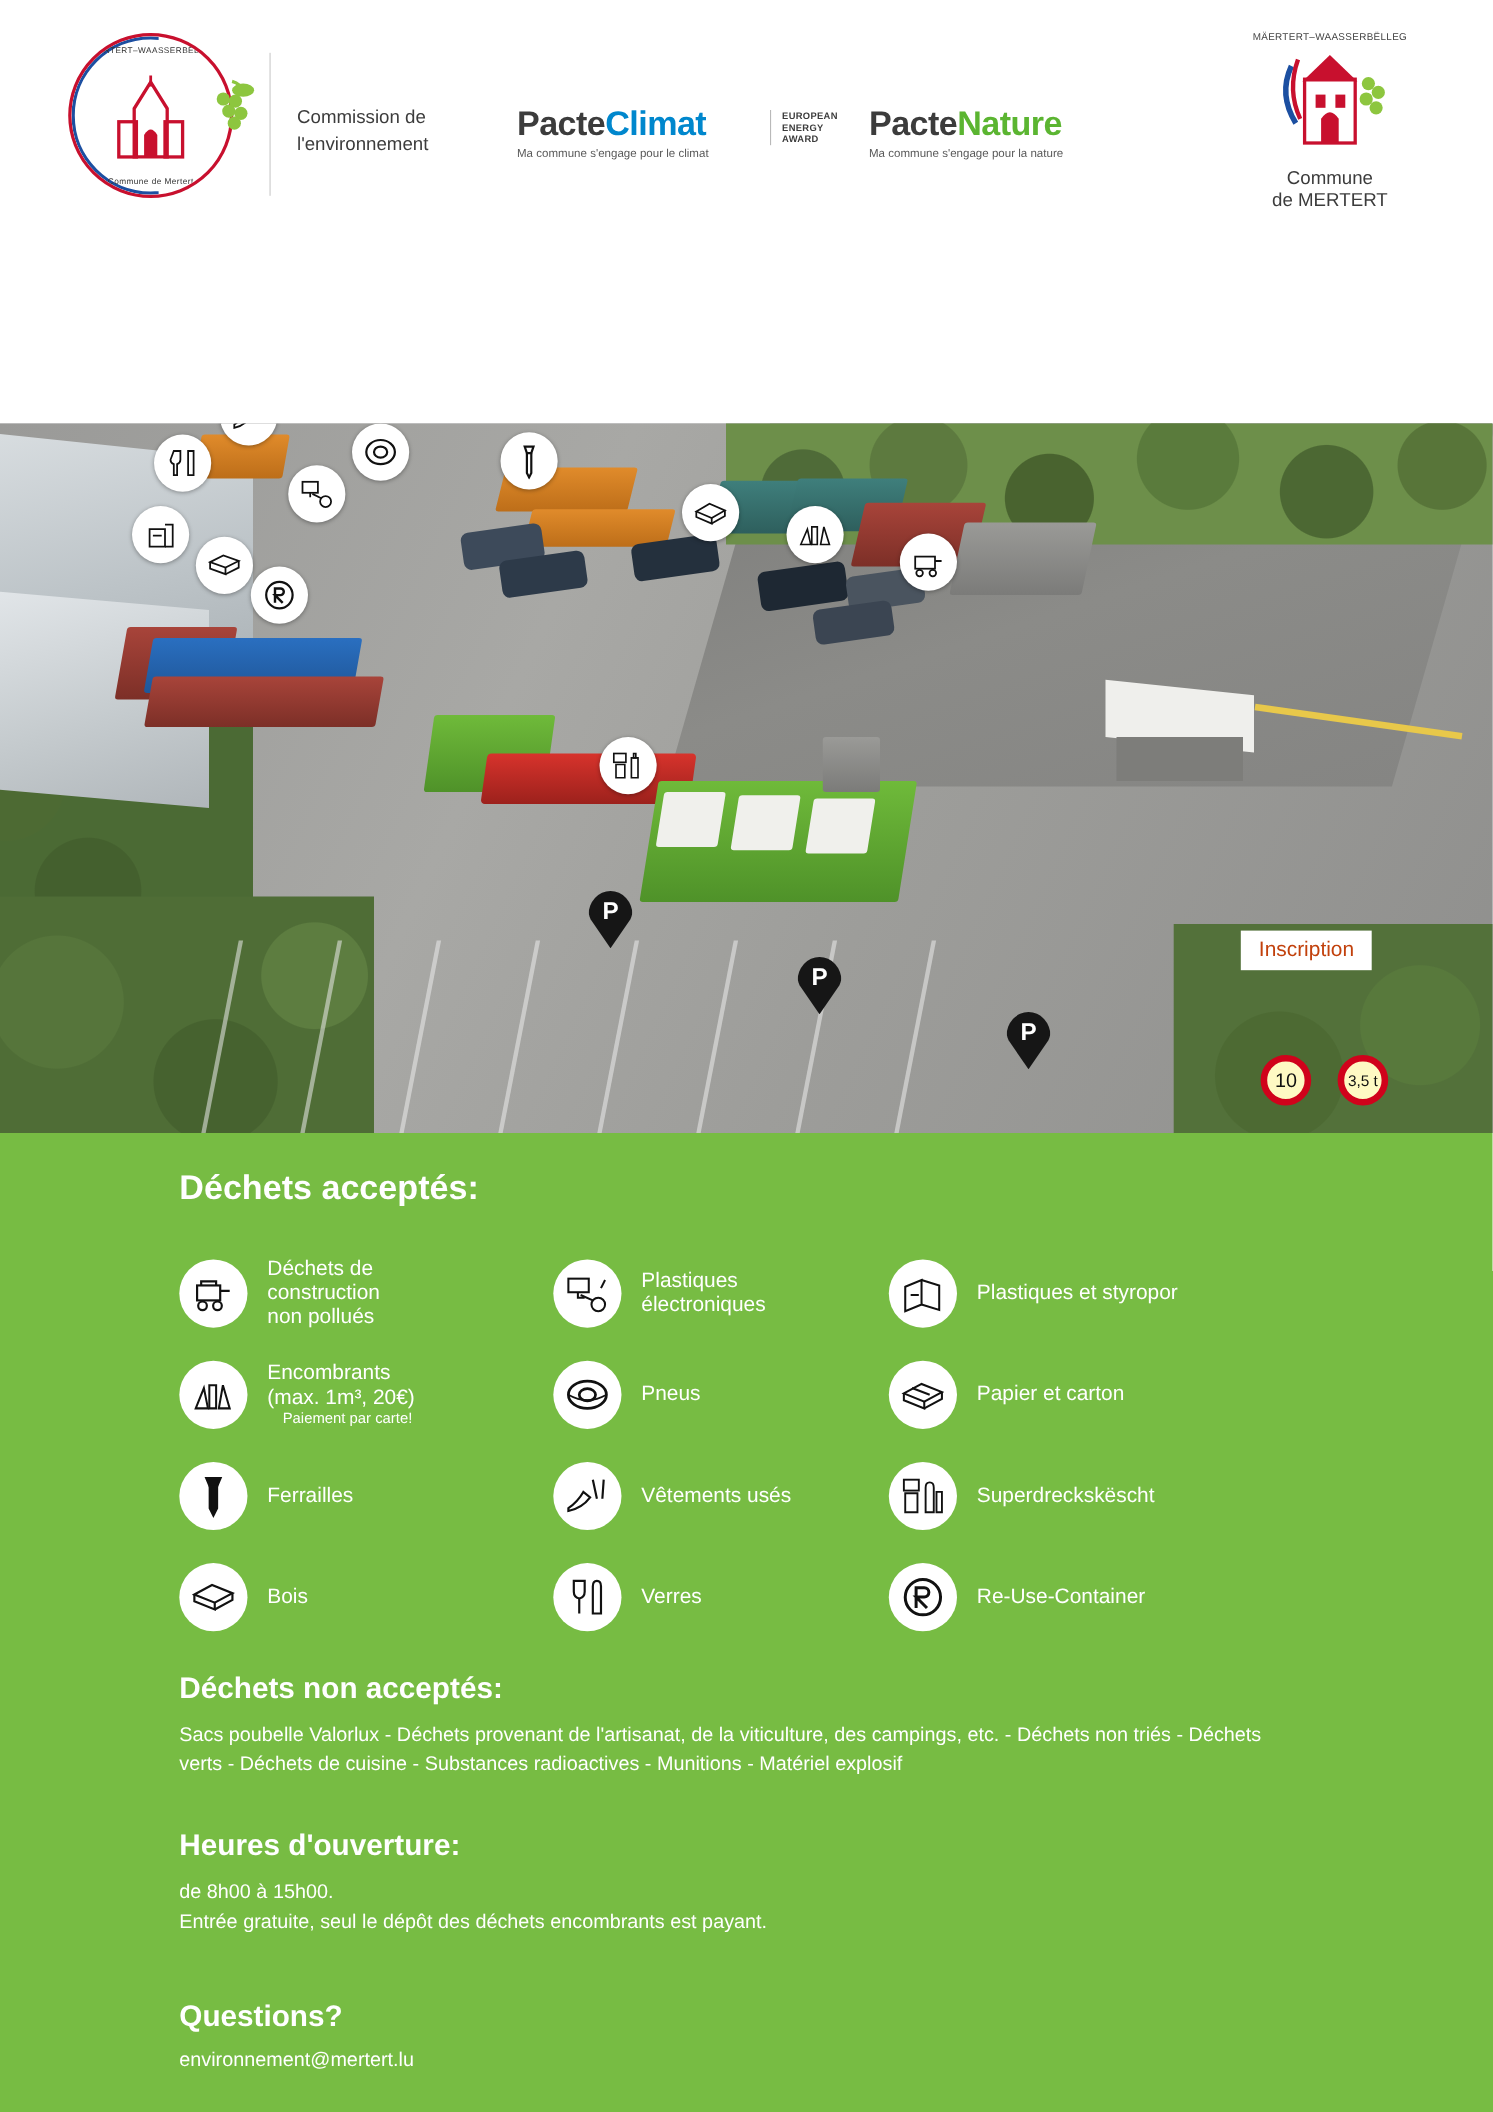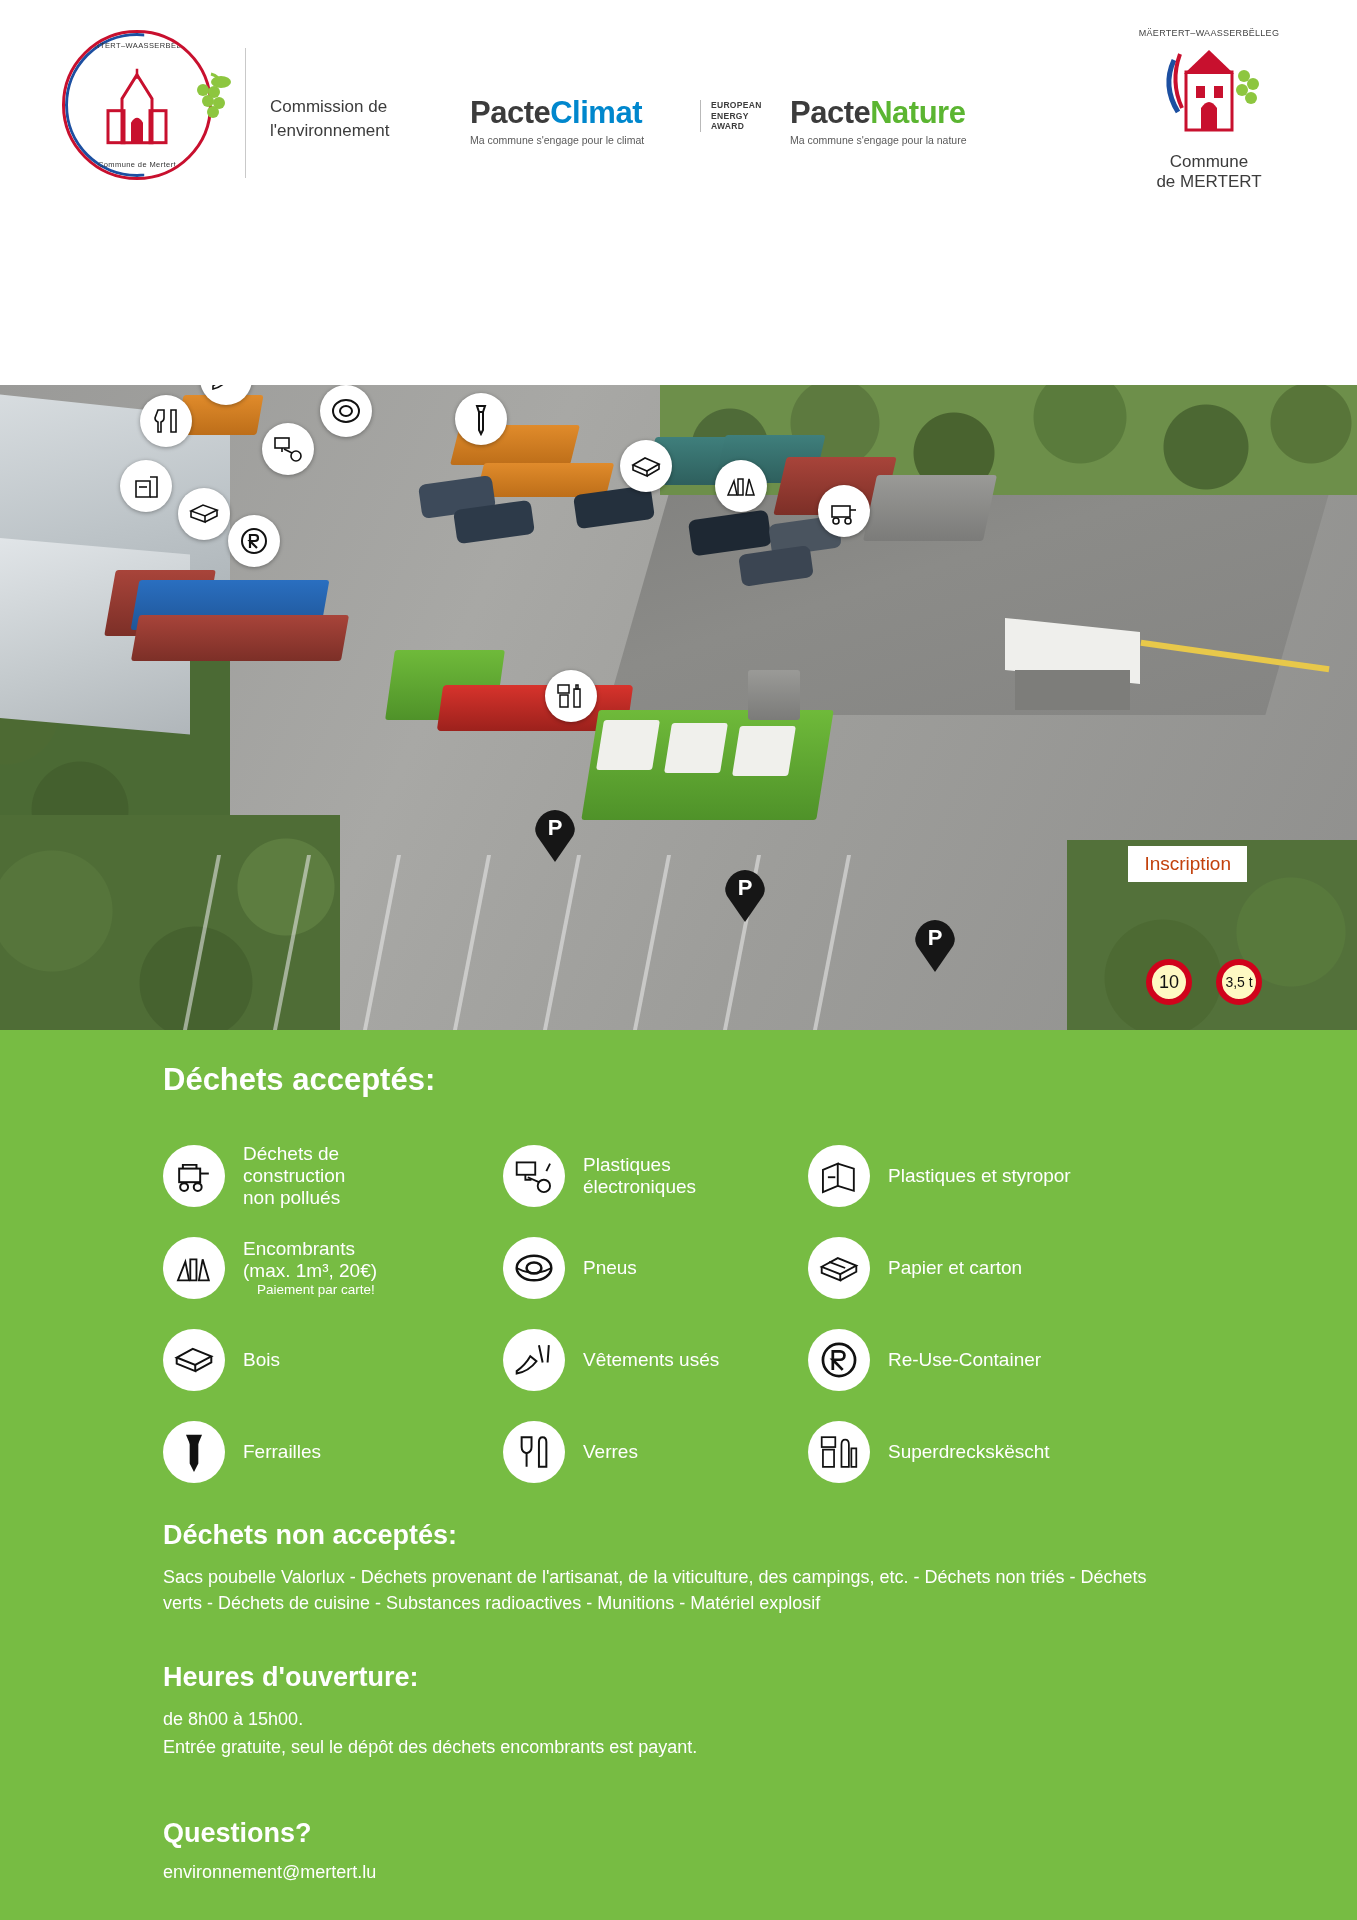--- a/index.html
+++ b/index.html
@@ -633,37 +633,37 @@
           </div>
           <div class="lab">
             <span>Encombrants</span><br>
             <span>(max. 1m³, 20€)</span>
             <span class="tiny">Paiement par carte!</span>
           </div>
         </div>
 
         <div class="item">
           <div class="bubble">
+            <svg viewBox="0 0 34 34" fill="none" stroke="#111" stroke-width="2">
+                <path d="M12 4 h10 l-2.5 6 h-5z" fill="#111"></path>
+                <path d="M14.5 10 v16 l2.5 5 2.5 -5 V10z" fill="#111"></path>
+              </svg>
+          </div>
+          <div class="lab">Ferrailles</div>
+        </div>
+
+        <div class="item">
+          <div class="bubble">
             <svg viewBox="0 0 34 34" fill="none" stroke="#111" stroke-width="1.6">
                 <path d="M3 15 l13 -7 15 6 -13 7z"></path>
                 <path d="M3 15 v5 l15 6 v-5"></path>
                 <path d="M31 14 v5 l-13 7"></path>
               </svg>
           </div>
           <div class="lab">Bois</div>
-        </div>
-
-        <div class="item">
-          <div class="bubble">
-            <svg viewBox="0 0 34 34" fill="none" stroke="#111" stroke-width="2">
-                <path d="M12 4 h10 l-2.5 6 h-5z" fill="#111"></path>
-                <path d="M14.5 10 v16 l2.5 5 2.5 -5 V10z" fill="#111"></path>
-              </svg>
-          </div>
-          <div class="lab">Ferrailles</div>
         </div>
       </div>
 
       <div class="col col2">
         <div class="item">
           <div class="bubble">
             <svg viewBox="0 0 34 34" fill="none" stroke="#111" stroke-width="1.5">
                 <rect x="3" y="6" width="15" height="10"></rect>
                 <path d="M10 16 v4 h5"></path>
                 <circle cx="25" cy="25" r="5"></circle>
@@ -728,39 +728,39 @@
                 <path d="M3 16 v5 l15 6 v-5"></path>
                 <path d="M31 15 v5 l-13 7"></path>
                 <path d="M9 12 l13 5"></path>
               </svg>
           </div>
           <div class="lab">Papier et carton</div>
         </div>
 
         <div class="item">
           <div class="bubble">
-            <svg viewBox="0 0 34 34" fill="none" stroke="#111" stroke-width="2.2">
-                <circle cx="17" cy="17" r="13"></circle>
-                <path d="M12 25 V10 h6 a3.4 3.4 0 0 1 0 6.8 h-6 l8 8.2"></path>
-              </svg>
-          </div>
-          <div class="lab">Re-Use-Container</div>
-        </div>
-
-        <div class="item">
-          <div class="bubble">
             <svg viewBox="0 0 34 34" fill="none" stroke="#111" stroke-width="1.4">
                 <rect x="3" y="5" width="11" height="8"></rect>
                 <path d="M4 15 h9 v14 H4z"></path>
                 <path d="M19 11 q0 -4 3 -4 t3 4 v18 h-6z"></path>
                 <path d="M27 14 h4 v15 h-4z"></path>
               </svg>
           </div>
           <div class="lab">Superdreckskëscht</div>
         </div>
+
+        <div class="item">
+          <div class="bubble">
+            <svg viewBox="0 0 34 34" fill="none" stroke="#111" stroke-width="2.2">
+                <circle cx="17" cy="17" r="13"></circle>
+                <path d="M12 25 V10 h6 a3.4 3.4 0 0 1 0 6.8 h-6 l8 8.2"></path>
+              </svg>
+          </div>
+          <div class="lab">Re-Use-Container</div>
+        </div>
       </div>
     </div>
 
     <div class="h-nonaccept">Déchets non acceptés:</div>
     <div class="p-nonaccept">Sacs poubelle Valorlux - Déchets provenant de l'artisanat, de la viticulture, des campings, etc. - Déchets non triés - Déchets verts - Déchets de cuisine - Substances radioactives - Munitions - Matériel explosif</div>
 
     <div class="h-hours">Heures d'ouverture:</div>
     <div class="p-hours">
       <div>de 8h00 à 15h00.</div>
       <div>Entrée gratuite, seul le dépôt des déchets encombrants est payant.</div>

